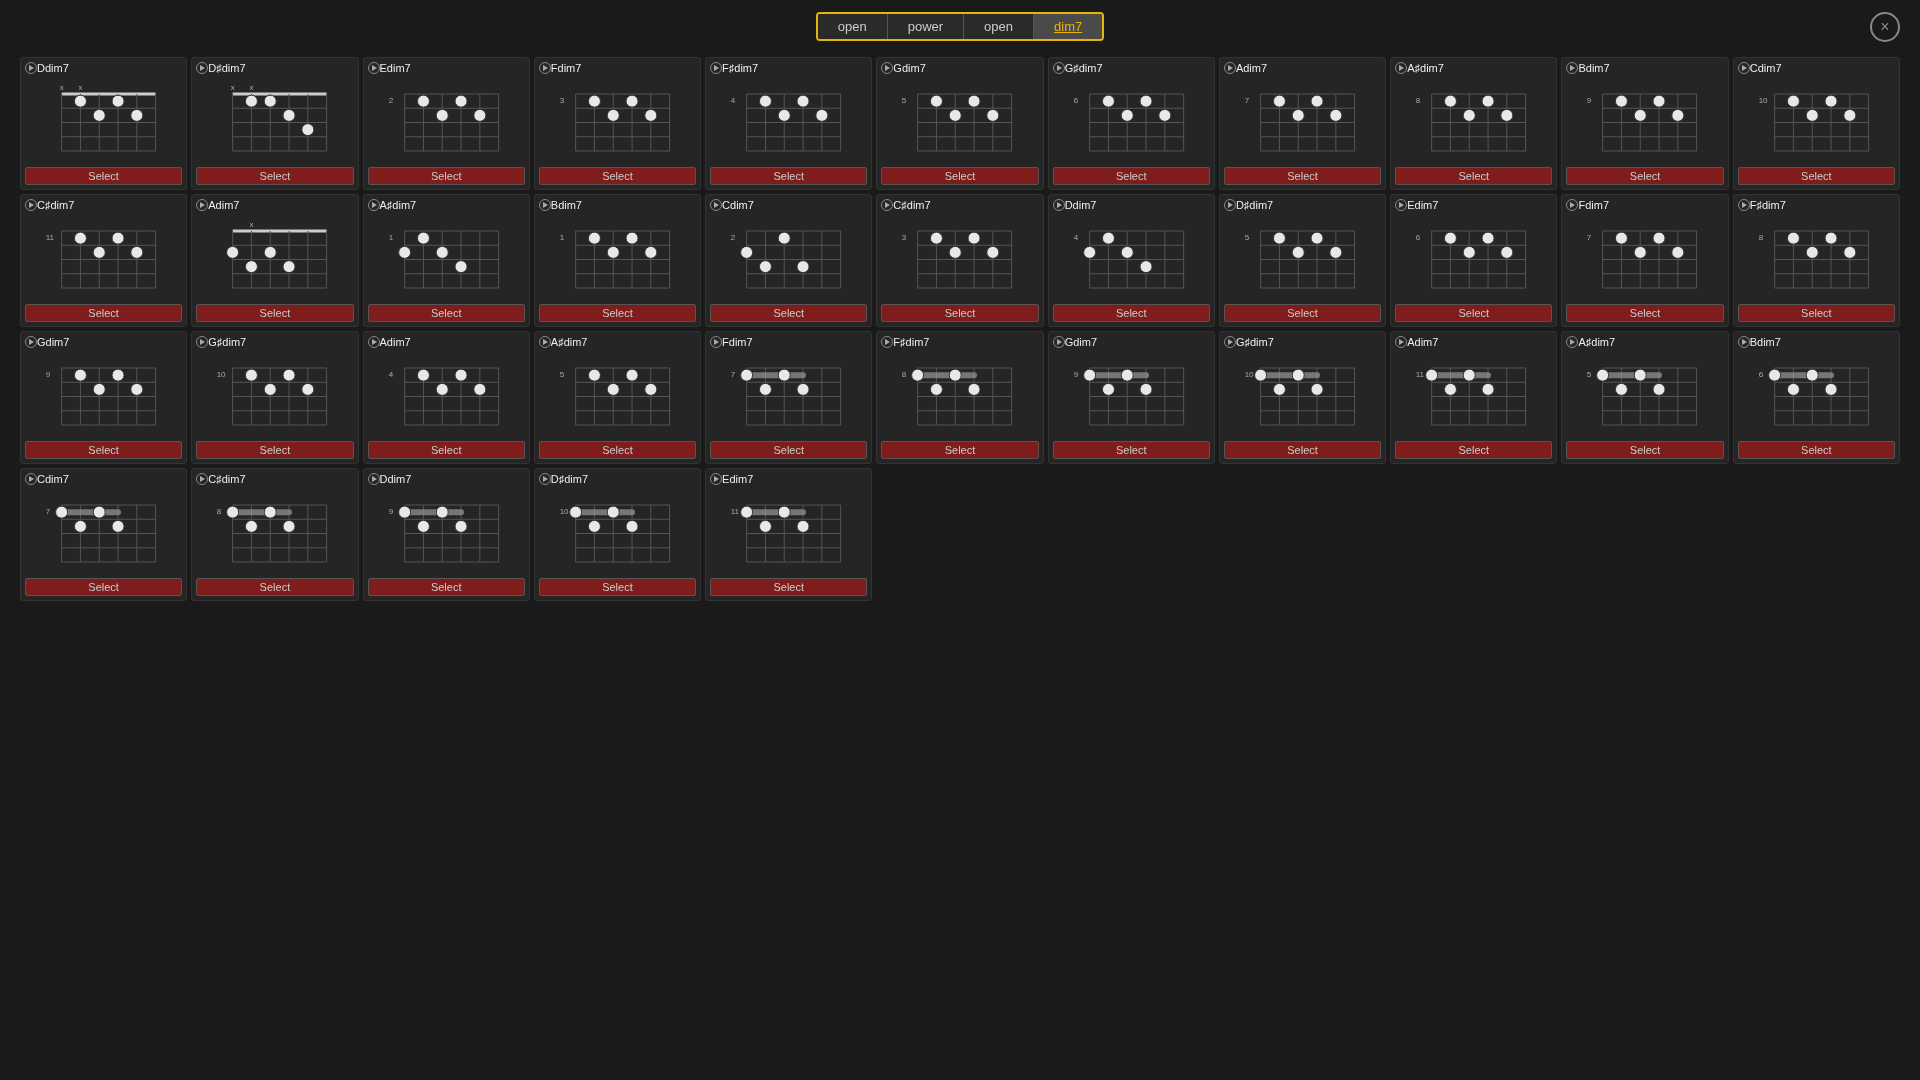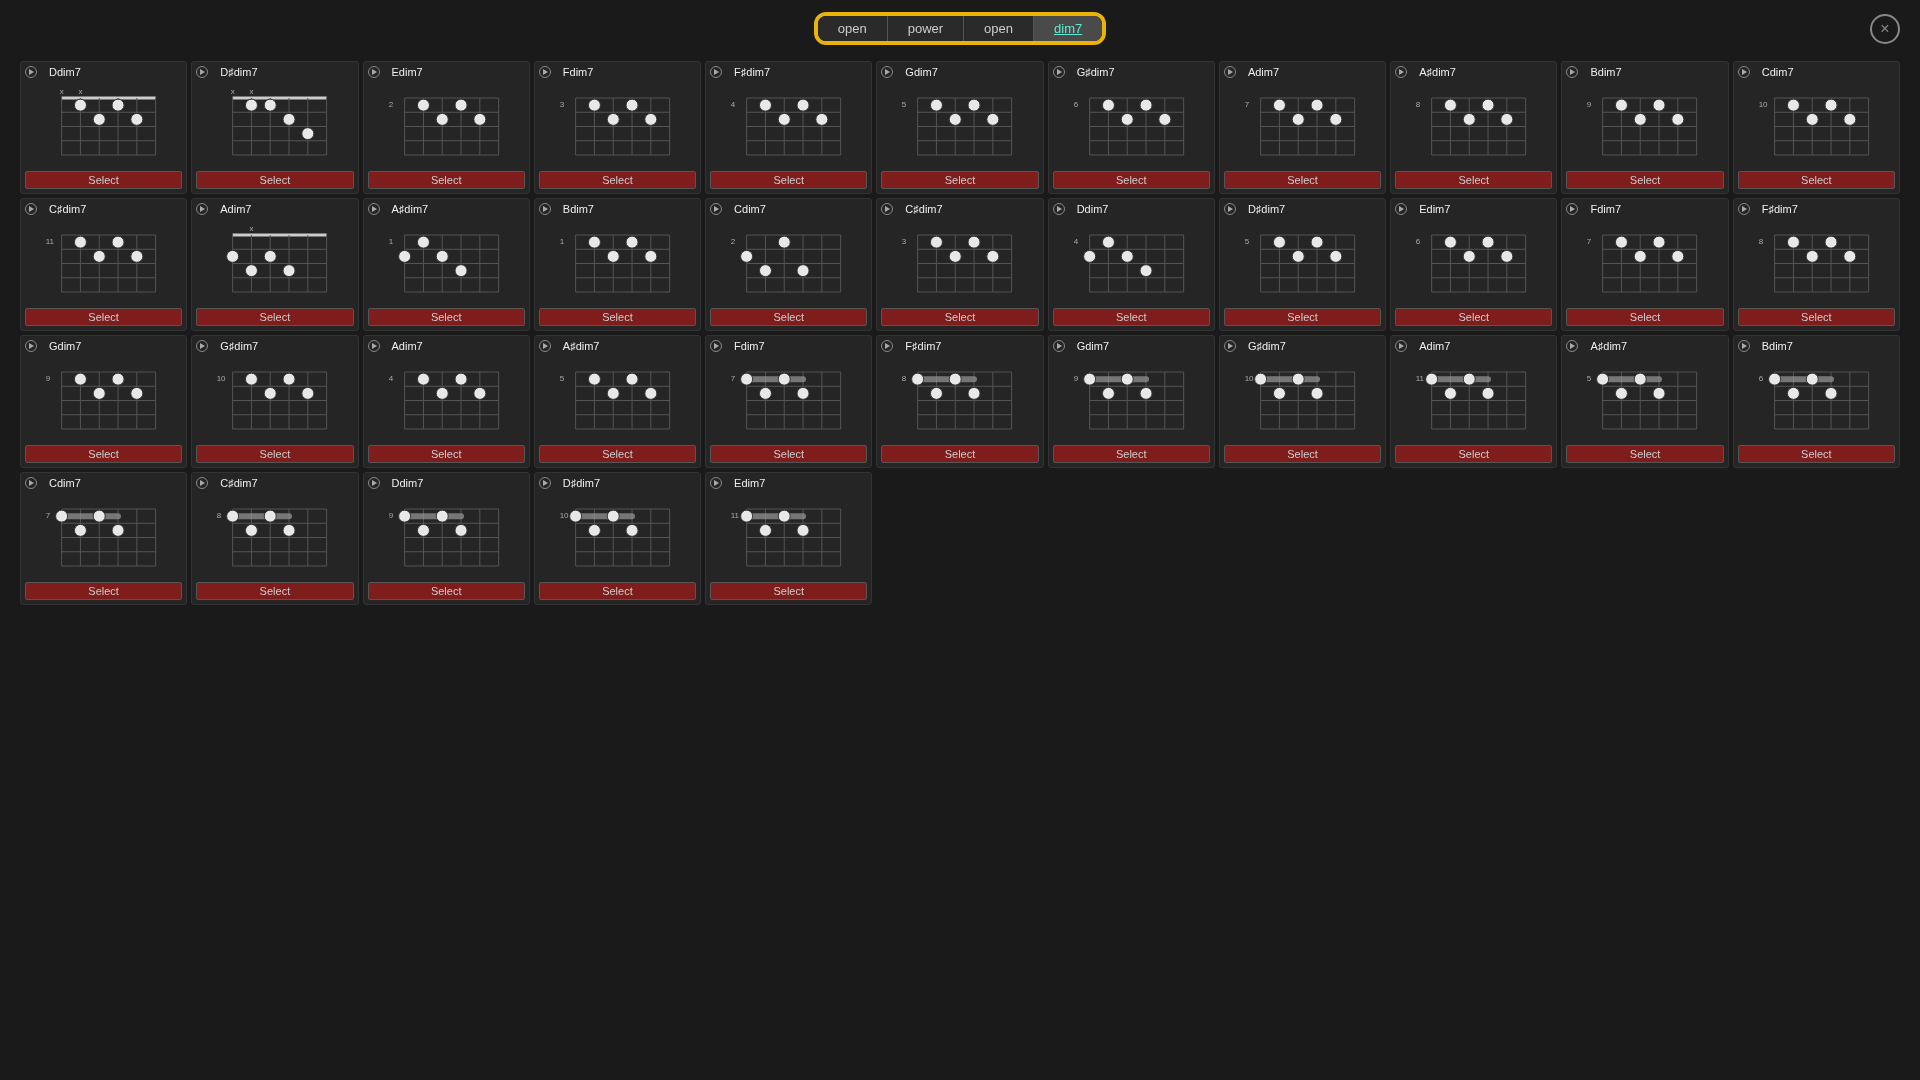--- a/index.html
+++ b/index.html
@@ -15,37 +15,37 @@
     
     .top-nav {
       display: flex;
       justify-content: center;
       align-items: center;
       padding: 12px 0;
       position: relative;
     }
     .nav-tabs {
       display: flex;
-      border: 4px solid #eab308;
-      border-radius: 12px;
+      border: 2px solid #eab308;
+      border-radius: 4px;
       overflow: hidden;
     }
     .nav-tab {
       padding: 5px 20px;
       font-size: 13px;
       cursor: pointer;
       background: #2a2a2a;
       color: #ccc;
       border-right: 1px solid #555;
       user-select: none;
     }
     .nav-tab:last-child { border-right: none; }
     .nav-tab.active {
       background: #4a4a4a;
-      color: #5eead4;
+      color: #eab308;
       text-decoration: underline;
     }
     .close-btn {
       position: absolute;
       right: 20px;
       top: 50%;
       transform: translateY(-50%);
       width: 30px;
       height: 30px;
       border-radius: 50%;
@@ -75,21 +75,21 @@
       display: flex;
       flex-direction: column;
       align-items: center;
     }
 
     .chord-header {
       display: flex;
       align-items: center;
       width: 100%;
       margin-bottom: 2px;
-      gap: 12px;
+      gap: 0;
     }
     .play-btn {
       width: 12px;
       height: 12px;
       border-radius: 50%;
       border: 1px solid #888;
       background: transparent;
       display: flex;
       align-items: center;
       justify-content: center;

